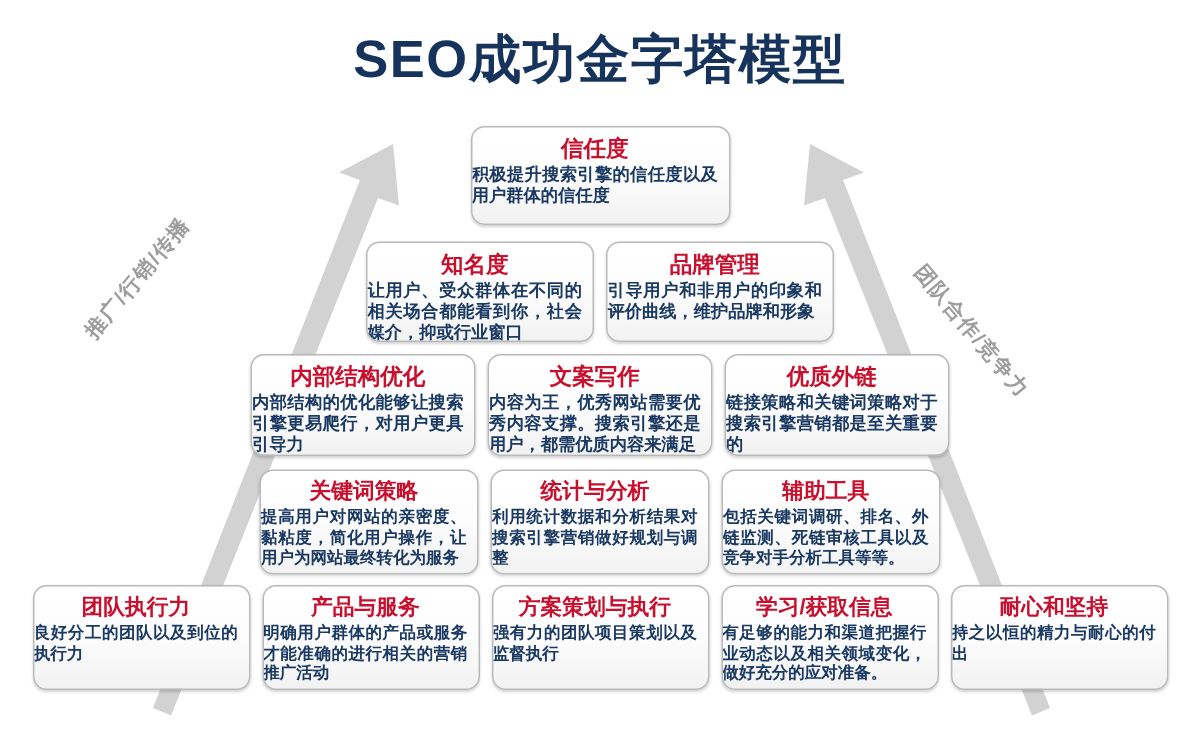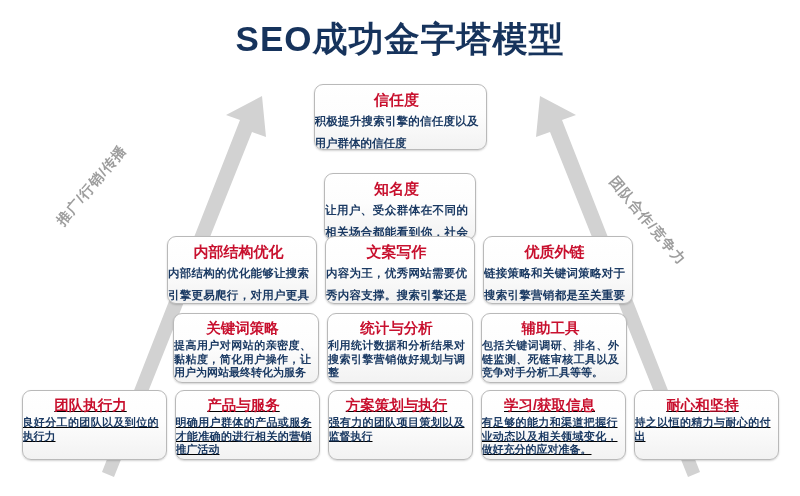--- a/index.html
+++ b/index.html
@@ -69,21 +69,21 @@
     position: absolute;
     display: flex;
     justify-content: center;
     gap: 8px;
     width: 800px;
   }
   #row-1 { top: 84px; }
   #row-2 { top: 161px; }
   #row-3 { top: 236px; }
   #row-4 { top: 313px; }
-  #row-5 { top: 390px; text-decoration: underline; }
+  #row-5 { top: 390px; }
 
   .box {
     box-sizing: border-box;
     border: 1px solid #b9b9b9;
     border-radius: 9px;
     background: linear-gradient(180deg, #ffffff 0%, #fdfdfd 45%, #f2f2f2 100%);
     box-shadow: 0 1px 2px rgba(0,0,0,0.18);
     padding: 5px 7px 5px 0;
     text-align: left;
     overflow: hidden;
@@ -96,27 +96,27 @@
     font-size: 15px;
     line-height: 19px;
     margin-bottom: 1px;
     white-space: nowrap;
   }
   .box-body {
     display: block;
     color: #1b3a63;
     font-weight: 700;
     font-size: 11.5px;
-    line-height: 22px;
+    line-height: 14px;
     text-align: justify;
   }
 
   
   #row-1 .box { width: 173px; height: 66px; }
-  #row-2 .box { width: 152px; height: 67px; margin-top: 12px; }
+  #row-2 .box { width: 152px; height: 67px; }
   #row-3 .box { width: 150px; height: 68px; }
   #row-4 .box { width: 146px; height: 70px; }
   #row-5 .box { width: 145px; height: 70px; }
 
   #row-4 .box-title { font-size: 14.5px; }
   #row-5 .box-title { font-size: 14.5px; }
   #row-4 .box-body,
   #row-5 .box-body { font-size: 11px; line-height: 13.5px; }
 </style>
 </head>
@@ -143,20 +143,24 @@
       <span class="box-title">信任度</span>
       <span class="box-body">积极提升搜索引擎的信任度以及用户群体的信任度</span>
     </div>
   </div>
 
   <div class="row" id="row-2">
     <div class="box">
       <span class="box-title">知名度</span>
       <span class="box-body">让用户、受众群体在不同的相关场合都能看到你，社会媒介，抑或行业窗口</span>
     </div>
+    <div class="box">
+      <span class="box-title">品牌管理</span>
+      <span class="box-body">引导用户和非用户的印象和评价曲线，维护品牌和形象</span>
+    </div>
   </div>
 
   <div class="row" id="row-3">
     <div class="box">
       <span class="box-title">内部结构优化</span>
       <span class="box-body">内部结构的优化能够让搜索引擎更易爬行，对用户更具引导力</span>
     </div>
     <div class="box">
       <span class="box-title">文案写作</span>
       <span class="box-body">内容为王，优秀网站需要优秀内容支撑。搜索引擎还是用户，都需优质内容来满足</span>

